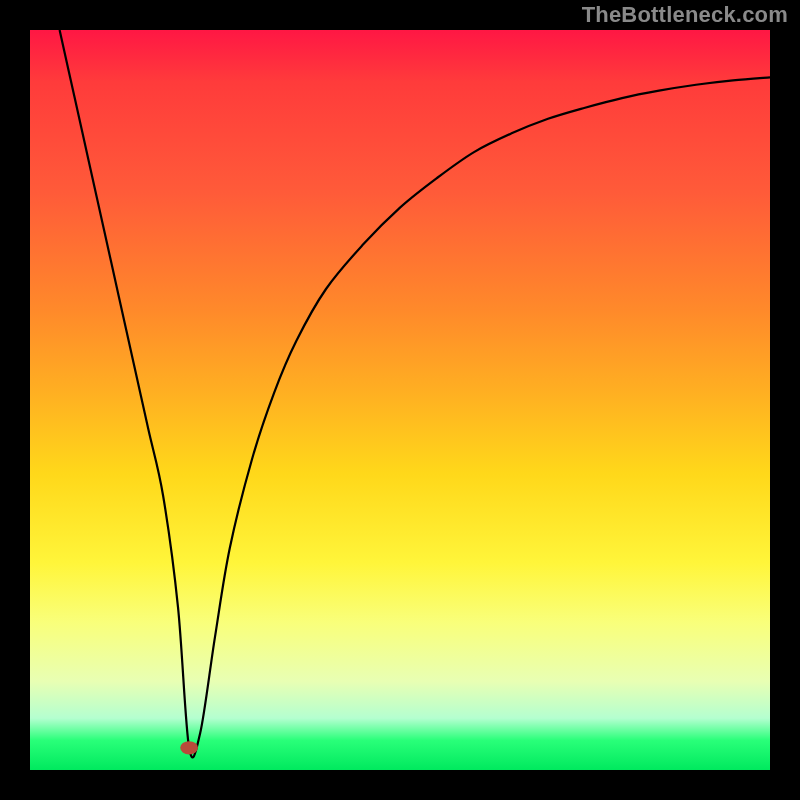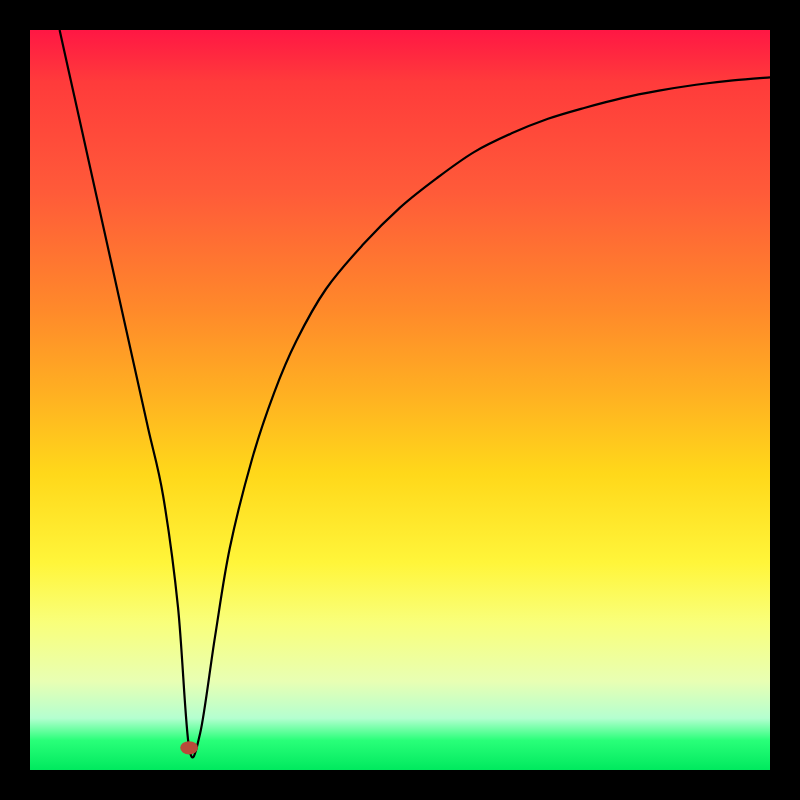--- a/index.html
+++ b/index.html
@@ -58,19 +58,20 @@
   }
   .marker {
     fill: #b84a3a;
     stroke: none;
   }
 </style>
 </head>
 <body>
 
 <div class="frame">
+  <div class="watermark">TheBottleneck.com</div>
   <div class="plot-area">
     <svg class="curve-svg" viewBox="0 0 740 740" preserveAspectRatio="none">
       <path id="bottleneck-path" class="curve-path" d="M 29.60 0.00 C 32.07 11.10, 39.47 44.40, 44.40 66.60 C 49.33 88.80, 54.27 111.00, 59.20 133.20 C 64.13 155.40, 69.07 177.60, 74.00 199.80 C 78.93 222.00, 83.87 244.20, 88.80 266.40 C 93.73 288.60, 98.67 310.80, 103.60 333.00 C 108.53 355.20, 113.47 377.40, 118.40 399.60 C 123.33 421.80, 128.27 436.60, 133.20 466.20 C 138.13 495.80, 143.68 535.27, 148.00 577.20 C 152.32 619.13, 155.40 696.83, 159.10 717.80 C 162.80 738.77, 165.88 721.50, 170.20 703.00 C 174.52 684.50, 180.07 637.63, 185.00 606.80 C 189.93 575.97, 193.63 547.60, 199.80 518.00 C 205.97 488.40, 214.60 455.10, 222.00 429.20 C 229.40 403.30, 236.80 382.33, 244.20 362.60 C 251.60 342.87, 257.77 328.07, 266.40 310.80 C 275.03 293.53, 284.90 275.03, 296.00 259.00 C 307.10 242.97, 320.67 228.17, 333.00 214.60 C 345.33 201.03, 357.67 188.70, 370.00 177.60 C 382.33 166.50, 394.67 157.25, 407.00 148.00 C 419.33 138.75, 431.67 129.50, 444.00 122.10 C 456.33 114.70, 468.67 109.15, 481.00 103.60 C 493.33 98.05, 505.67 93.12, 518.00 88.80 C 530.33 84.48, 542.67 81.15, 555.00 77.70 C 567.33 74.25, 579.67 70.92, 592.00 68.08 C 604.33 65.24, 616.67 62.90, 629.00 60.68 C 641.33 58.46, 653.67 56.49, 666.00 54.76 C 678.33 53.03, 690.67 51.55, 703.00 50.32 C 715.33 49.09, 733.83 47.85, 740.00 47.36"></path>
       <ellipse id="min-marker" class="marker" cx="159.10" cy="717.80" rx="8.88" ry="6.66"></ellipse>
     </svg>
   </div>
 </div>
 
 </body></html>

